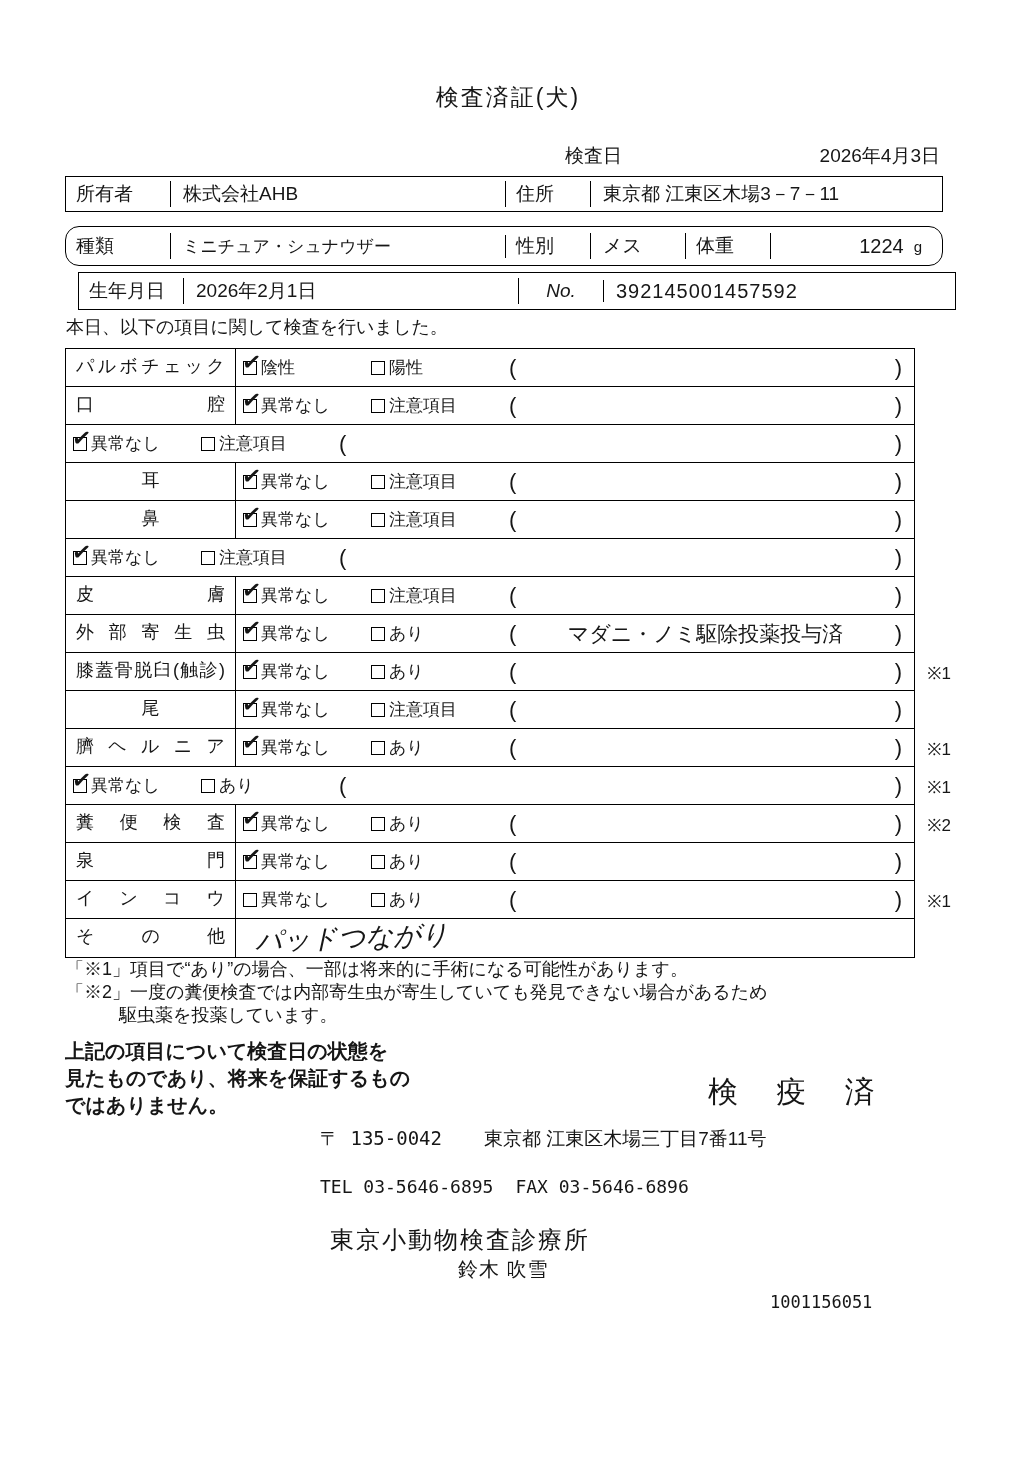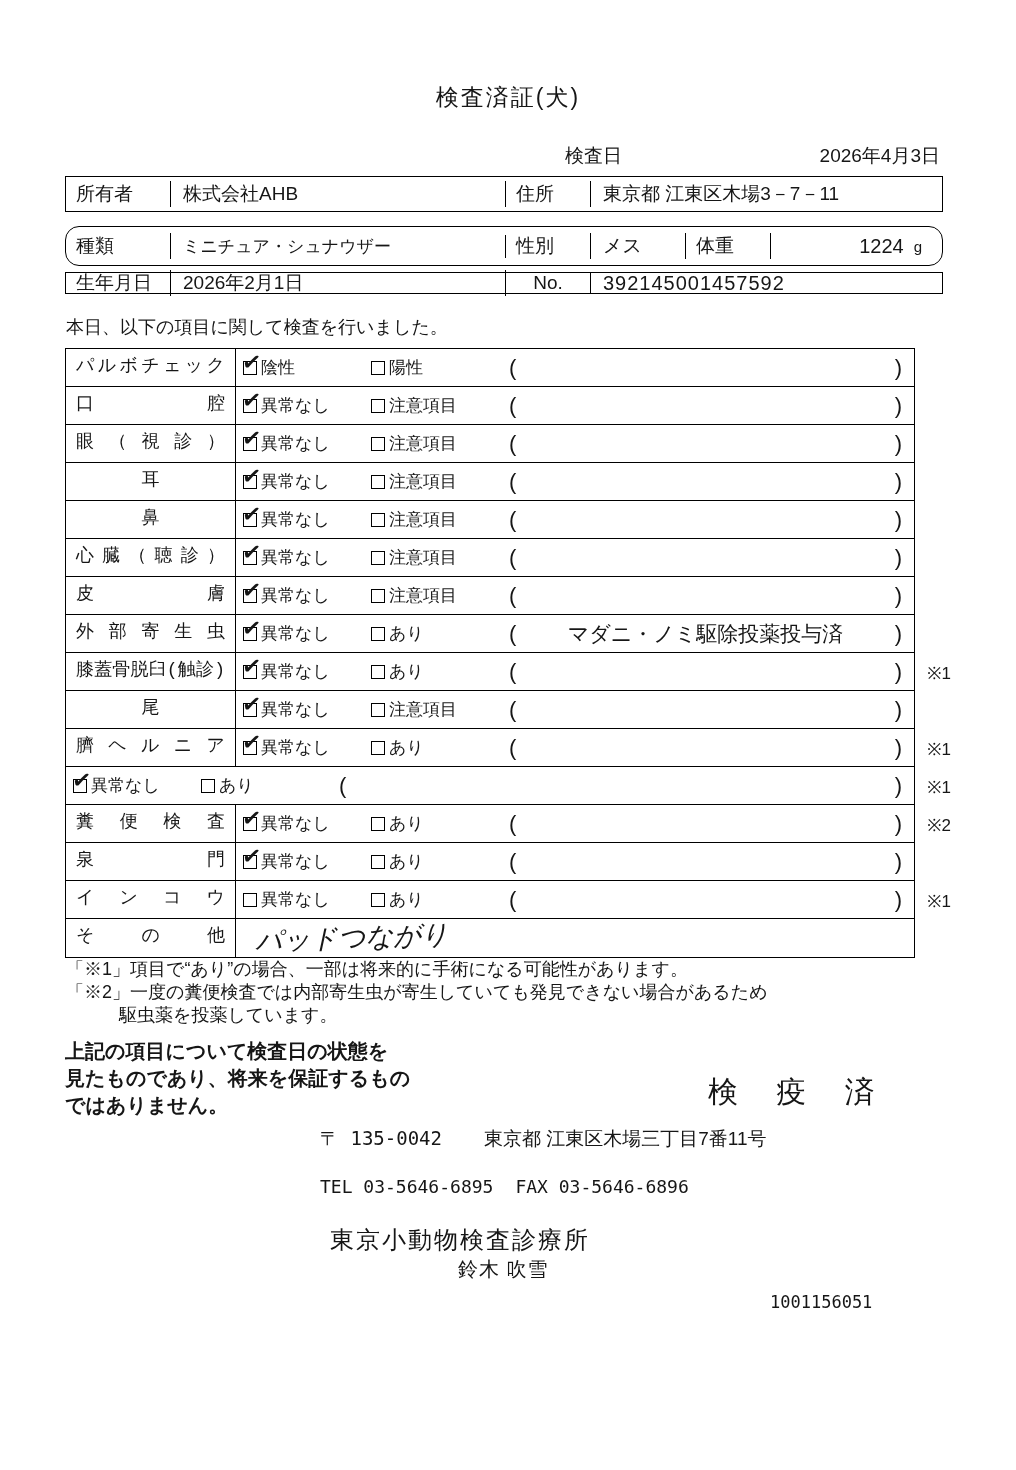--- a/index.html
+++ b/index.html
@@ -17,39 +17,39 @@
 
   .tbl { border:1.5px solid #000; display:flex; align-items:center; }
   .tbl > div { display:flex; align-items:center; }
   .tcell { border-right:1.5px solid #000; }
   .tcell:last-child, .tval-last { border-right:none; }
   .tlabel { font-size:19px; padding:0 10px; display:block; text-align:justify; text-align-last:justify; align-self:center; }
   .tval { font-size:19px; padding-left:12px; }
 
   .tbl1 { top:176px; left:65px; width:878px; height:36px; }
   .tbl2a { top:226px; left:65px; width:878px; height:40px;border-radius:14px; }
-  .tbl2b { top:272px; left:65px; width:878px; height:22px; }
+  .tbl2b { top:272px; left:78px; width:878px; height:38px; }
   .w-label { width:105px; }
   .w-val1  { width:335px; }
   .w-label2{ width:85px; }
   .w-sex   { width:95px; }
   .w-wlab  { width:85px; }
   .grow { flex:1; }
   .weight-cell { justify-content:flex-end; padding-right:20px; font-size:20px; }
   .weight-unit { font-size:15px; margin-left:10px; }
-  .no-label { justify-content:center; font-size:19px; }
+  .no-label { justify-content:center; font-size:19px;font-style:italic; }
   .chip-no { font-size:20px; letter-spacing:1px; }
 
   .intro { top:315px; left:66px; font-size:18px; }
 
   .items { top:348px; left:65px; width:850px; border:1.5px solid #000; }
   .irow { height:38px; border-bottom:1.5px solid #000; display:flex; position:relative; }
   .irow:last-child { border-bottom:none; }
   .ilabel { width:170px; border-right:1.5px solid #000; font-size:18px; padding:0 10px;
-            line-height:35px; text-align:justify; text-align-last:justify;font-family:Liberation Mono, monospace; }
+            line-height:35px; text-align:justify; text-align-last:justify; }
   .ilabel.single { text-align-last:center; }
   .ibody { flex:1; display:flex; align-items:center; padding-left:7px; }
   .opt { display:flex; align-items:center; }
   .opt1 { width:128px; }
   .opt2 { width:138px; }
   .optlabel { font-size:17px; }
   .cb { width:14px; height:14px; border:1.6px solid #000; position:relative; flex:none; margin-right:4px; }
   .cb.checked::after { content:"✓"; position:absolute; left:-2px; top:-13px; font-size:23px; font-weight:bold; transform:rotate(8deg); }
   .parenwrap { flex:1; display:flex; align-items:center; justify-content:space-between; padding-right:12px; }
   .paren { font-size:22px; font-weight:300; }
@@ -151,21 +151,20 @@
           <span class="optlabel">注意項目</span>
         </span>
         <div class="parenwrap">
           <span class="paren">(</span>
           <span class="note"></span>
           <span class="paren">)</span>
         </div>
       </div>
     </div>
     <div class="irow">
-      <div class="ilabel">眼（視診）</div>
       <div class="ibody">
         <span class="opt opt1">
           <span class="cb checked"></span>
           <span class="optlabel">異常なし</span>
         </span>
         <span class="opt opt2">
           <span class="cb"></span>
           <span class="optlabel">注意項目</span>
         </span>
         <div class="parenwrap">
@@ -205,21 +204,20 @@
           <span class="optlabel">注意項目</span>
         </span>
         <div class="parenwrap">
           <span class="paren">(</span>
           <span class="note"></span>
           <span class="paren">)</span>
         </div>
       </div>
     </div>
     <div class="irow">
-      <div class="ilabel">心臓（聴診）</div>
       <div class="ibody">
         <span class="opt opt1">
           <span class="cb checked"></span>
           <span class="optlabel">異常なし</span>
         </span>
         <span class="opt opt2">
           <span class="cb"></span>
           <span class="optlabel">注意項目</span>
         </span>
         <div class="parenwrap">

